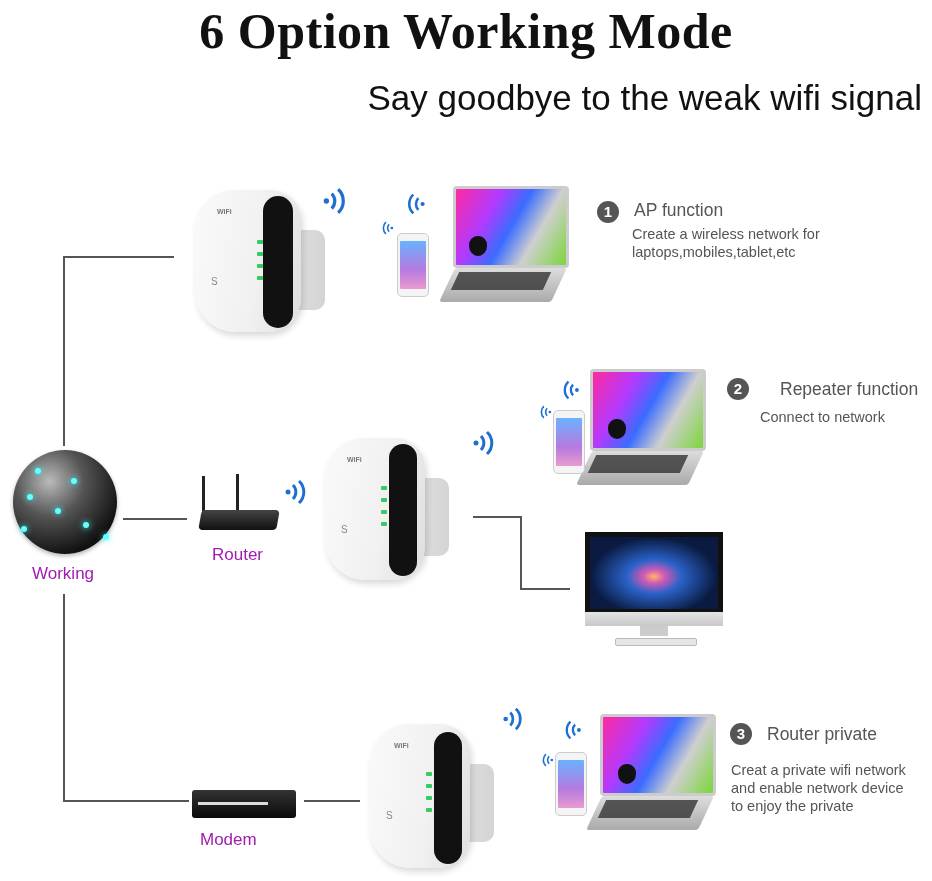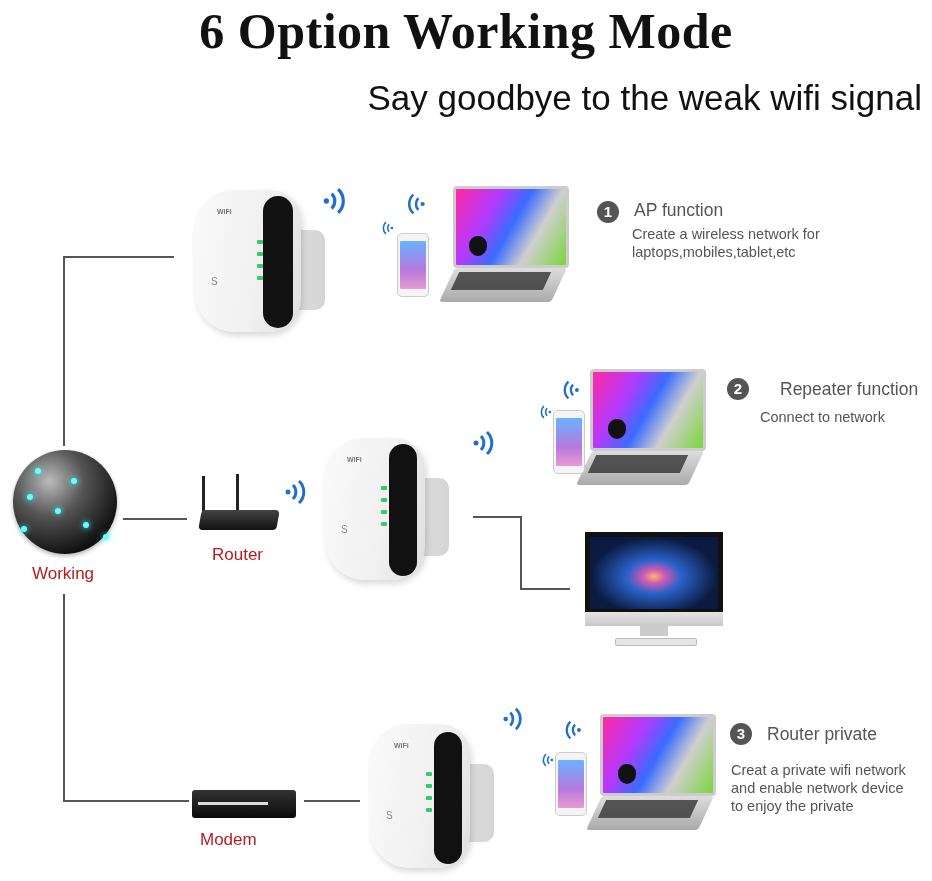--- a/index.html
+++ b/index.html
@@ -1,21 +1,21 @@
 <!DOCTYPE html>
 <html><head>
 <meta charset="utf-8">
 <style>
   html,body{margin:0;padding:0;background:#fff;}
   body{width:932px;height:881px;position:relative;overflow:hidden;font-family:"Liberation Sans",sans-serif;}
   .abs{position:absolute;}
   .title{left:0;width:932px;top:2px;text-align:center;font-family:"Liberation Serif",serif;font-weight:bold;font-size:50px;color:#111;letter-spacing:0.5px;}
   .subtitle{left:0;width:922px;top:78px;text-align:right;font-size:35px;color:#111;}
   .line{position:absolute;background:#555;}
-  .label{position:absolute;font-size:17px;color:#b91c1c;}
+  .label{position:absolute;font-size:17px;color:#a21caf;}
   .badge{position:absolute;width:22px;height:22px;border-radius:50%;background:#555;color:#fff;font-size:15px;font-weight:bold;text-align:center;line-height:22px;}
   .fn-title{position:absolute;font-size:17.5px;color:#555;}
   .fn-desc{position:absolute;font-size:14.5px;color:#555;line-height:18px;}
   
   .ext{position:absolute;}
   .ext .plug{position:absolute;background:linear-gradient(90deg,#e8e8e8,#d4d4d4);border-radius:10px;}
   .ext .body{position:absolute;background:linear-gradient(100deg,#fafafa 0%,#f0f0f0 60%,#dedede 100%);border-radius:38px 30px 34px 40px;box-shadow:2px 4px 6px rgba(0,0,0,0.15);}
   .ext .strip{position:absolute;background:#111;border-radius:30px;}
   .ext .led{position:absolute;width:6px;height:4px;background:#3c6;border-radius:1px;}
   .ext .s{position:absolute;font-size:10px;color:#888;}

